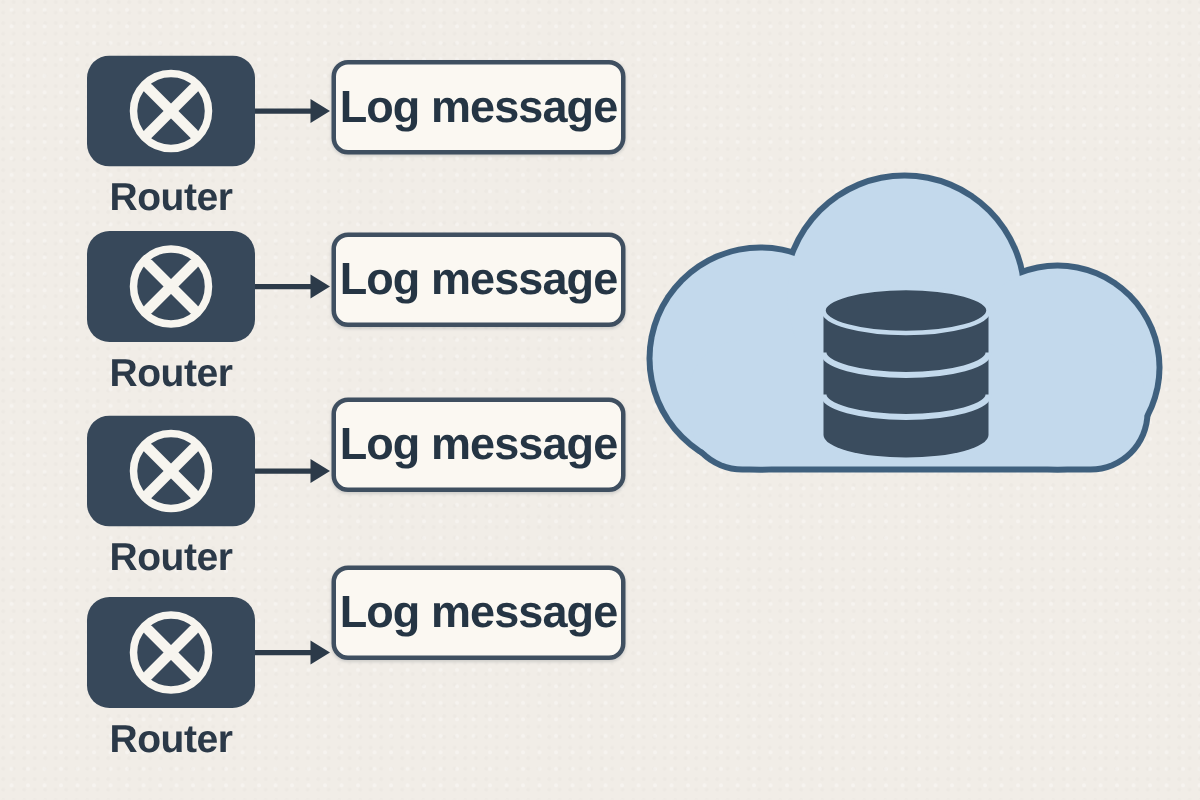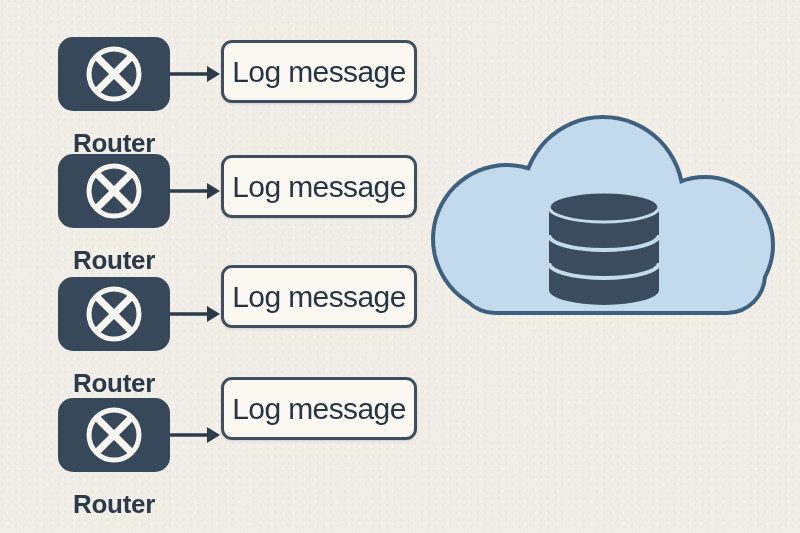--- a/index.html
+++ b/index.html
@@ -16,28 +16,27 @@
       #f1ede7;
     background-size:7px 7px, 11px 11px, auto;
   }
   .row{position:absolute;left:58px;width:362px;height:132px;}
   .r1{top:37px}.r2{top:154px}.r3{top:277px}.r4{top:398px}
   .router-node{position:absolute;left:0;top:0;width:112px;height:74px;}
   .router-label{
     position:absolute;left:-23px;top:79px;width:158px;
     text-align:center;font-size:26px;font-weight:600;color:#2b3948;
     letter-spacing:-0.3px;
-    margin-top:12px;
   }
   .arrow{position:absolute;left:112px;top:26px;width:50px;height:22px;}
   .logbox{
     position:absolute;left:163px;width:190px;height:57px;
     background:#fbf8f2;border:3px solid #3f4f60;border-radius:11px;
     display:flex;align-items:center;justify-content:center;
-    font-size:30px;font-weight:400;color:#253544;letter-spacing:-0.6px;
+    font-size:30px;font-weight:700;color:#253544;letter-spacing:-0.6px;
     box-shadow:0 1px 2px rgba(60,70,85,0.18);
   }
   .r1 .logbox{top:3px}
   .r2 .logbox{top:1px}
   .r3 .logbox{top:-12px}
   .r4 .logbox{top:-21px}
   .cloud-wrap{position:absolute;left:427px;top:111px;width:358px;height:208px;}
   .db-label{
     position:absolute;left:427px;top:317px;width:358px;
     text-align:center;font-size:32px;font-weight:700;color:#2b3948;

